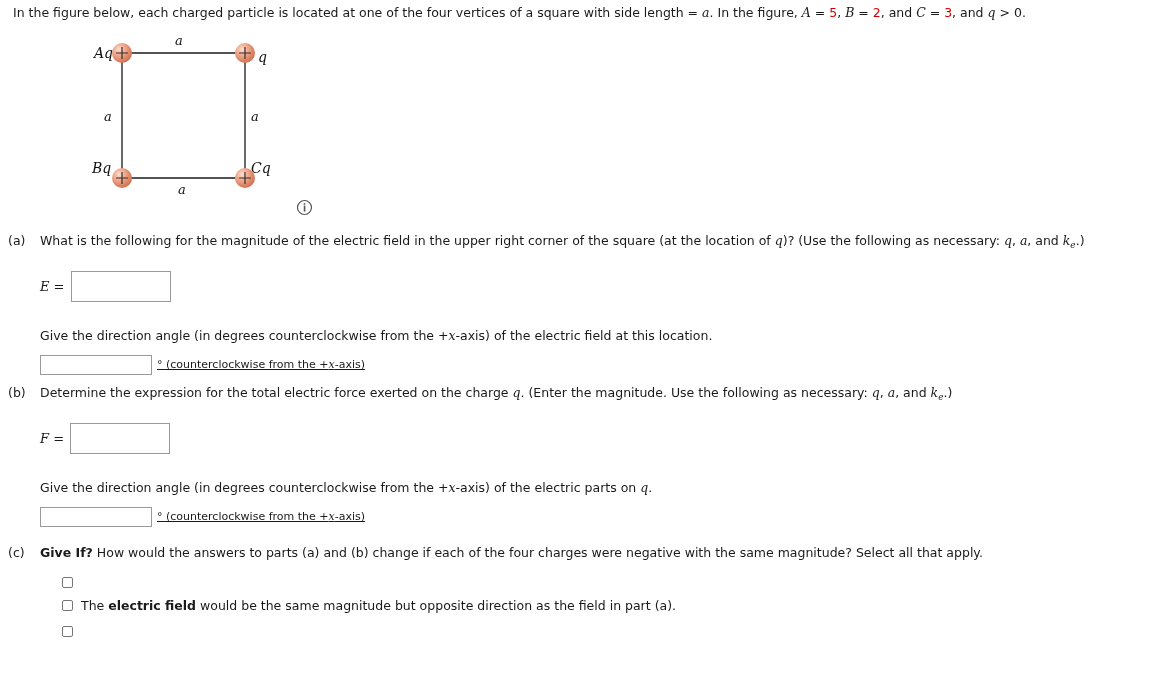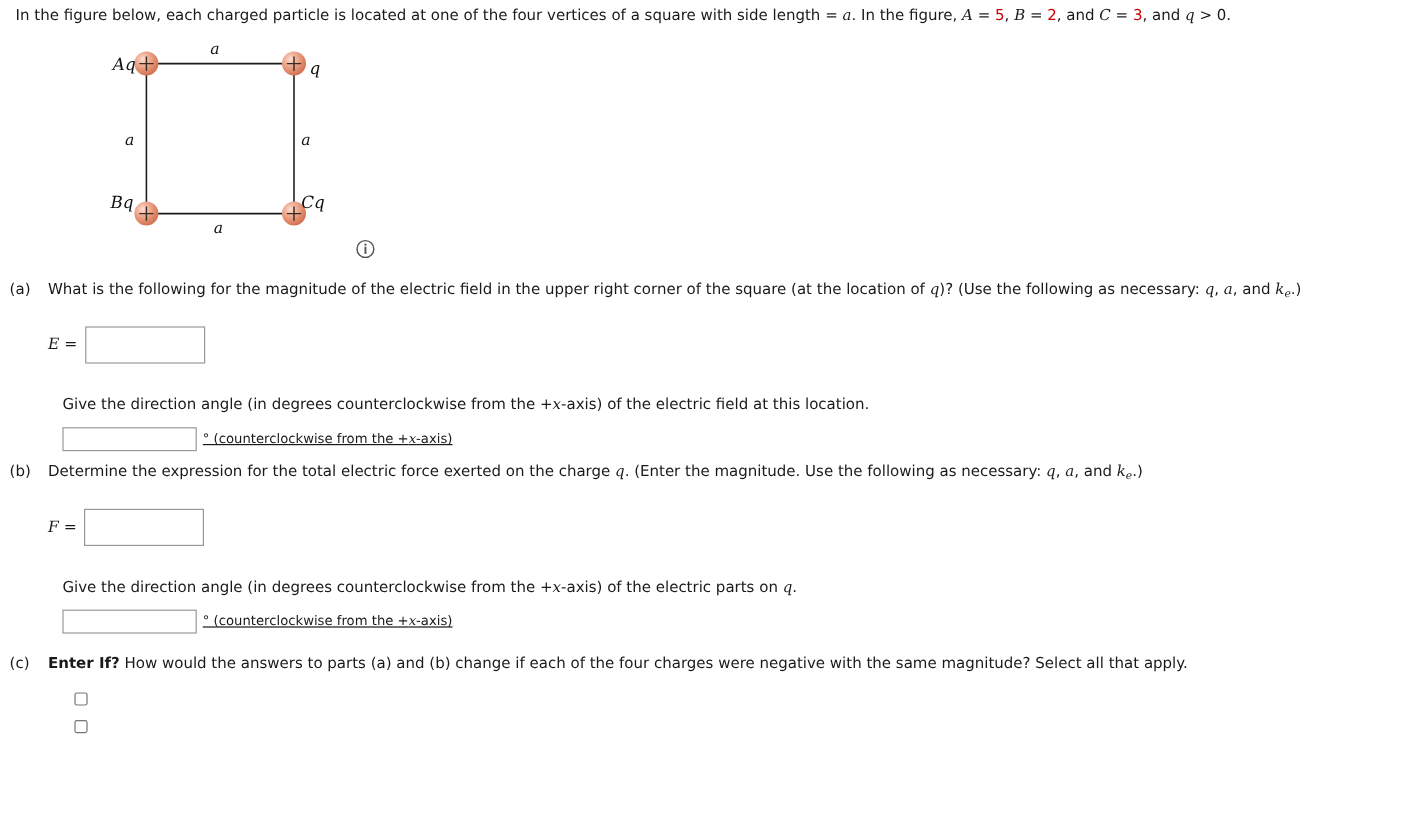--- a/index.html
+++ b/index.html
@@ -72,21 +72,21 @@
     position: absolute;
     left: 40px;
     top: 0;
     width: 1130px;
     font-size: 12.5px;
     line-height: 17px;
   }
   .q-line { white-space: nowrap; }
 
   .sub-block {
-    margin-left: 12px;
+    margin-left: 0px;
   }
 
   .answer-row {
     display: flex;
     align-items: center;
     white-space: nowrap;
   }
   .ans-label {
     font-style: italic;
     font-family: "DejaVu Serif", "Liberation Serif", serif;
@@ -237,24 +237,28 @@
         <span class="unit"><span>° (counterclockwise from the +</span><span class="it">x</span><span>-axis)</span></span>
       </div>
     </div>
   </div>
 </div>
 
 <div class="part" style="top:544px;">
   <div class="part-label">(c)</div>
   <div class="part-body">
     <div class="q-line">
-      <span class="bold">Enter If?</span><span> How would the answers to parts (a) and (b) change if each of the four charges were negative with the same magnitude? Select all that apply.</span>
+      <span class="bold">Give If?</span><span> How would the answers to parts (a) and (b) change if each of the four charges were negative with the same magnitude? Select all that apply.</span>
     </div>
     <div id="opt-list" style="margin-top:13px; margin-left:22px;">
         <div class="opt-row">
           <div class="opt-box"></div>
         </div>
         <div class="opt-row">
           <div class="opt-box"></div>
+          <span class="opt-text"><span>The </span><span class="bold">electric field</span><span> would be the same magnitude but opposite direction as the field in part (a).</span></span>
         </div>
+        <div class="opt-row">
+          <div class="opt-box"></div>
+        </div>
       </div>
   </div>
 </div>
 
 </body></html>

